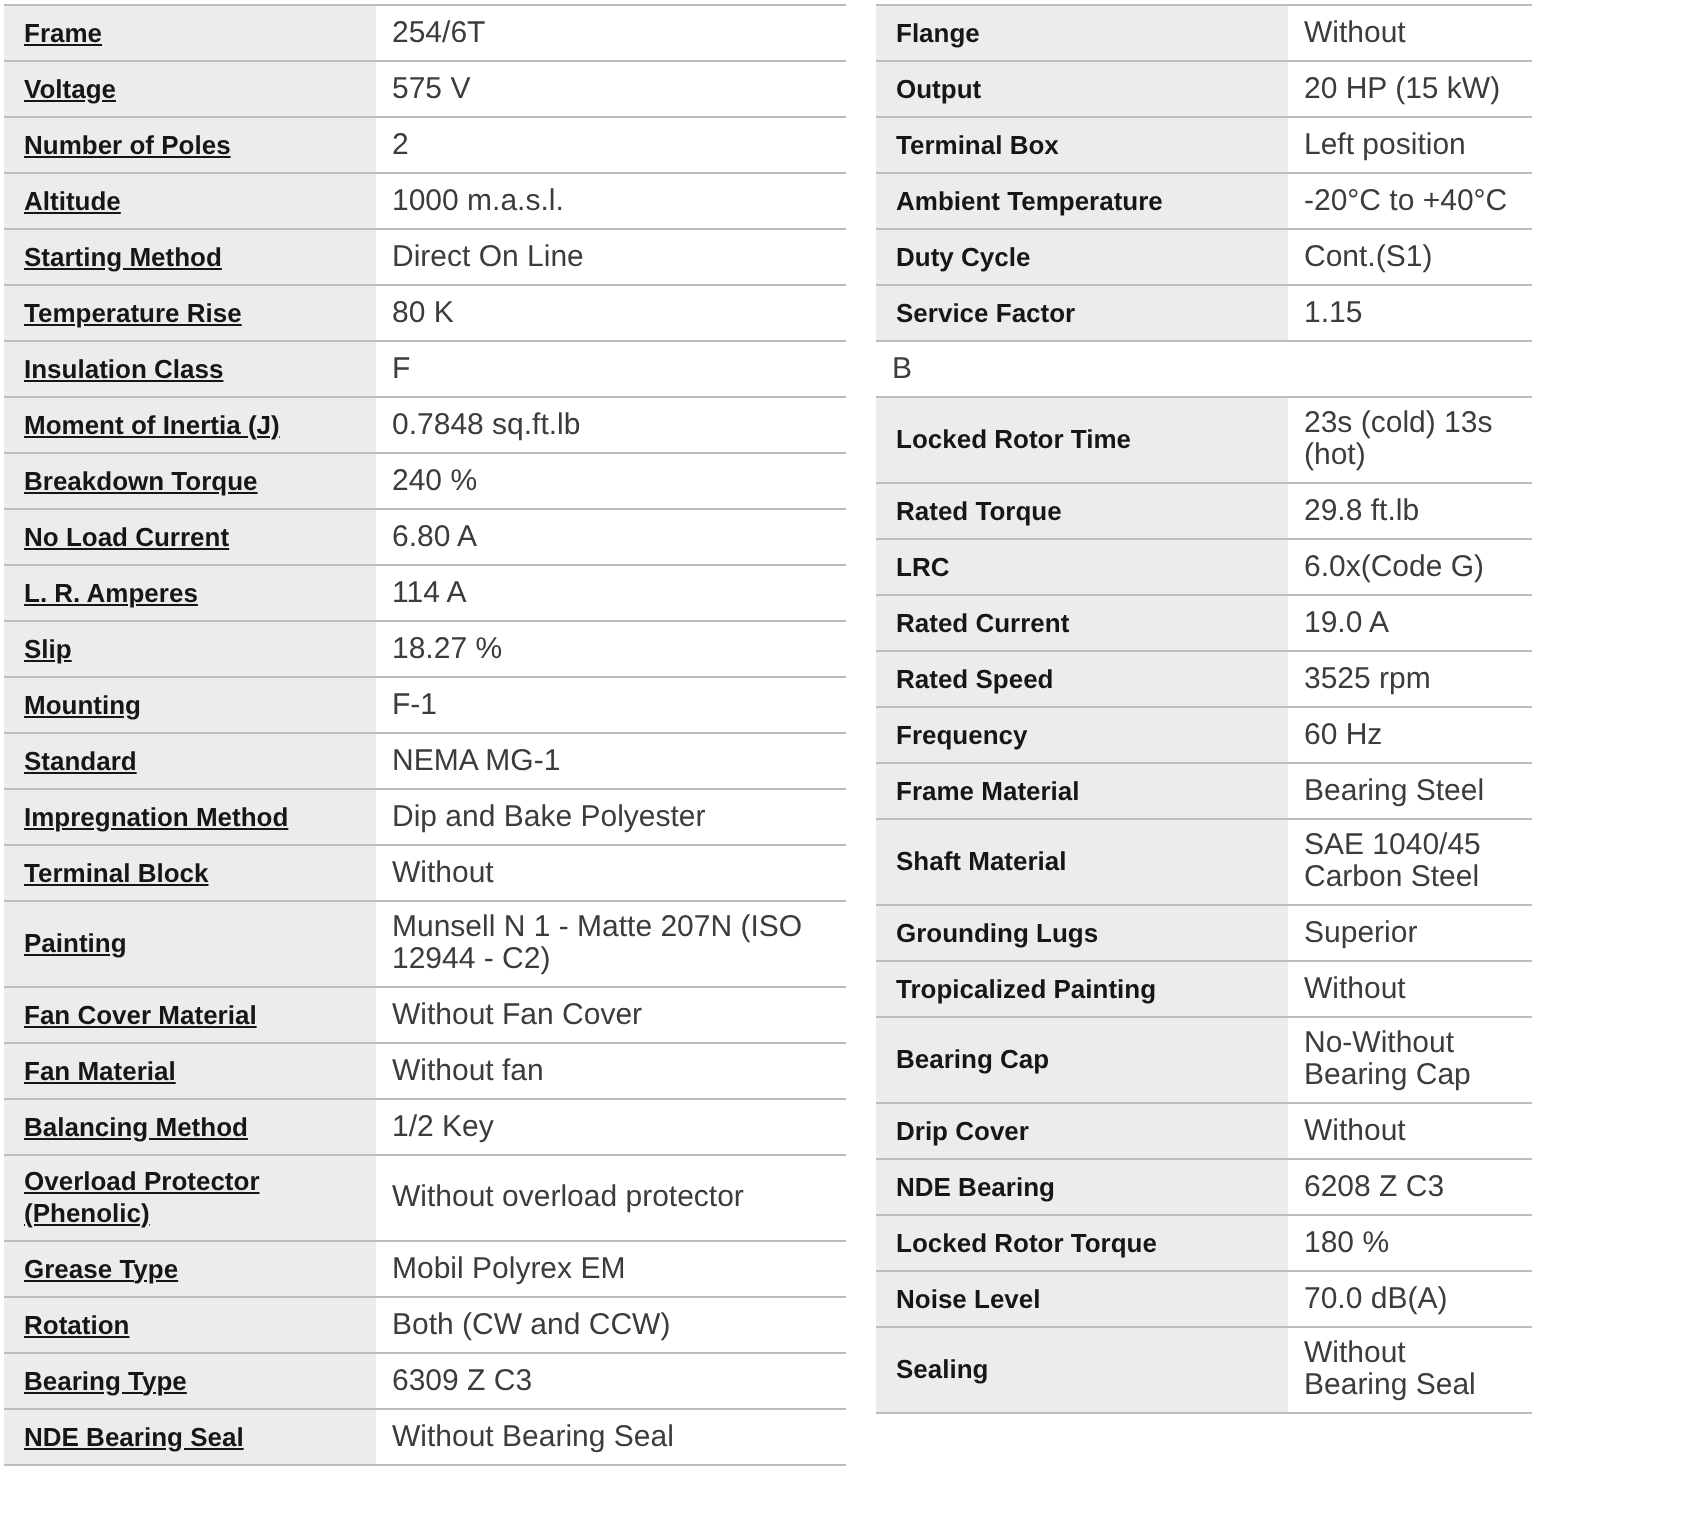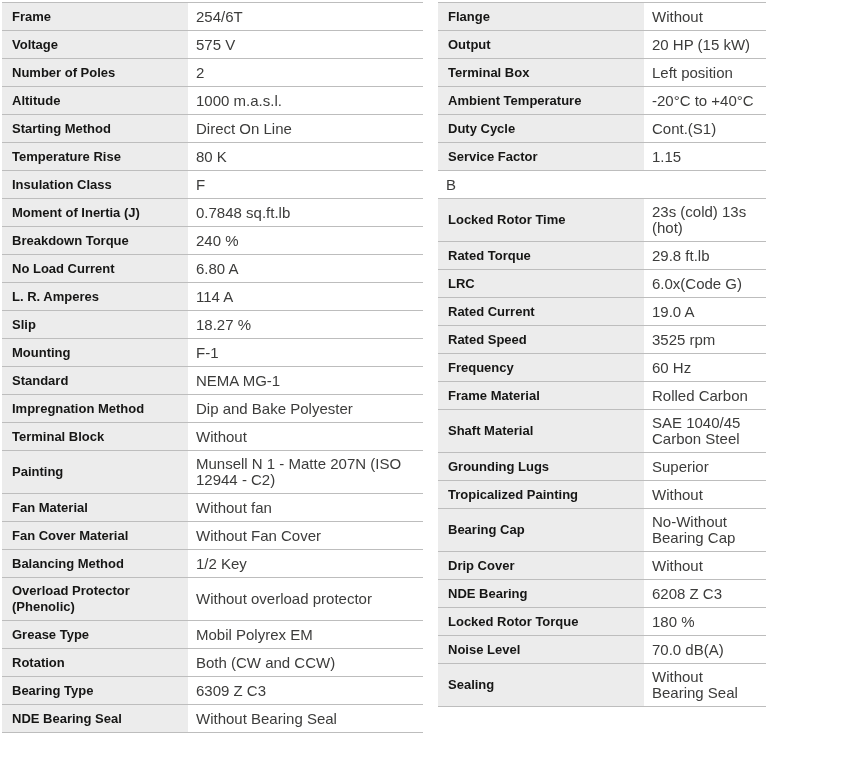--- a/index.html
+++ b/index.html
@@ -38,21 +38,21 @@
     color: var(--label-text, #161615);
     font-weight: bold;
     font-size: 13px;
     line-height: 16px;
     display: flex;
     align-items: center;
     padding: 5px 8px 5px 10px;
     box-sizing: border-box;
     flex: 0 0 auto;
   }
-  .spec-table.left  .label-cell { width: 186px; }
+  .spec-table.left  .label-cell { width: 186px; text-decoration: underline; }
   .spec-table.right .label-cell { width: 206px; }
   .value-cell {
     color: var(--value-text, #3c3c3b);
     font-size: 15px;
     line-height: 16px;
     display: flex;
     align-items: center;
     padding: 5px 10px 5px 8px;
     box-sizing: border-box;
     flex: 1 1 auto;
@@ -126,28 +126,28 @@
       </div>
       <div class="row">
         <div class="label-cell">Terminal Block</div>
         <div class="value-cell">Without</div>
       </div>
       <div class="row">
         <div class="label-cell">Painting</div>
         <div class="value-cell">Munsell N 1 - Matte 207N (ISO 12944 - C2)</div>
       </div>
       <div class="row">
+        <div class="label-cell">Fan Cover Material</div>
+        <div class="value-cell">Without Fan Cover</div>
+      </div>
+      <div class="row">
         <div class="label-cell">Fan Material</div>
         <div class="value-cell">Without fan</div>
       </div>
       <div class="row">
-        <div class="label-cell">Fan Cover Material</div>
-        <div class="value-cell">Without Fan Cover</div>
-      </div>
-      <div class="row">
         <div class="label-cell">Balancing Method</div>
         <div class="value-cell">1/2 Key</div>
       </div>
       <div class="row">
         <div class="label-cell">Overload Protector (Phenolic)</div>
         <div class="value-cell">Without overload protector</div>
       </div>
       <div class="row">
         <div class="label-cell">Grease Type</div>
         <div class="value-cell">Mobil Polyrex EM</div>
@@ -212,21 +212,21 @@
       <div class="row">
         <div class="label-cell">Rated Speed</div>
         <div class="value-cell">3525 rpm</div>
       </div>
       <div class="row">
         <div class="label-cell">Frequency</div>
         <div class="value-cell">60 Hz</div>
       </div>
       <div class="row">
         <div class="label-cell">Frame Material</div>
-        <div class="value-cell">Rolled Carbon</div>
+        <div class="value-cell">Bearing Steel</div>
       </div>
       <div class="row">
         <div class="label-cell">Shaft Material</div>
         <div class="value-cell">SAE 1040/45 Carbon Steel</div>
       </div>
       <div class="row">
         <div class="label-cell">Grounding Lugs</div>
         <div class="value-cell">Superior</div>
       </div>
       <div class="row">

